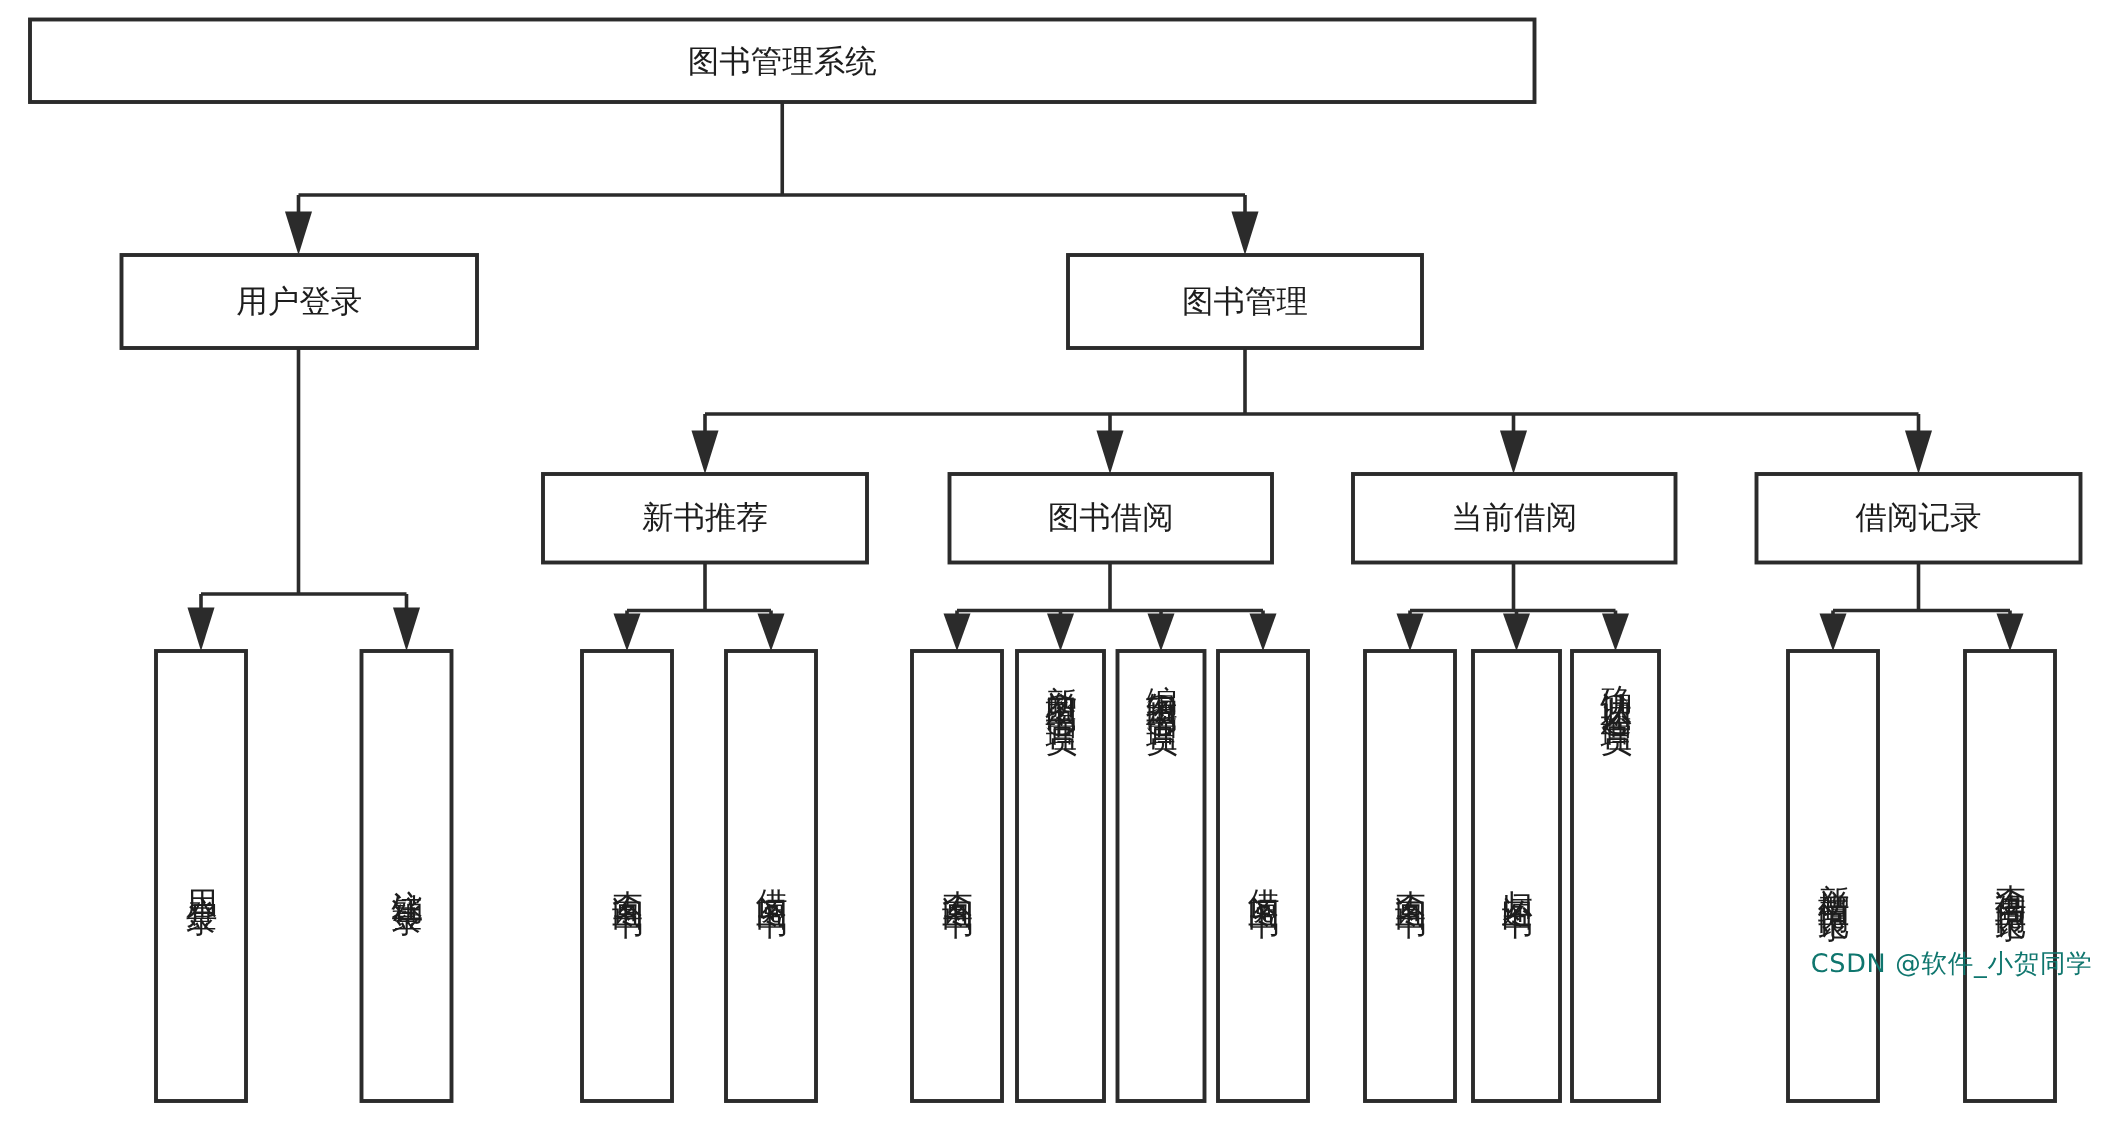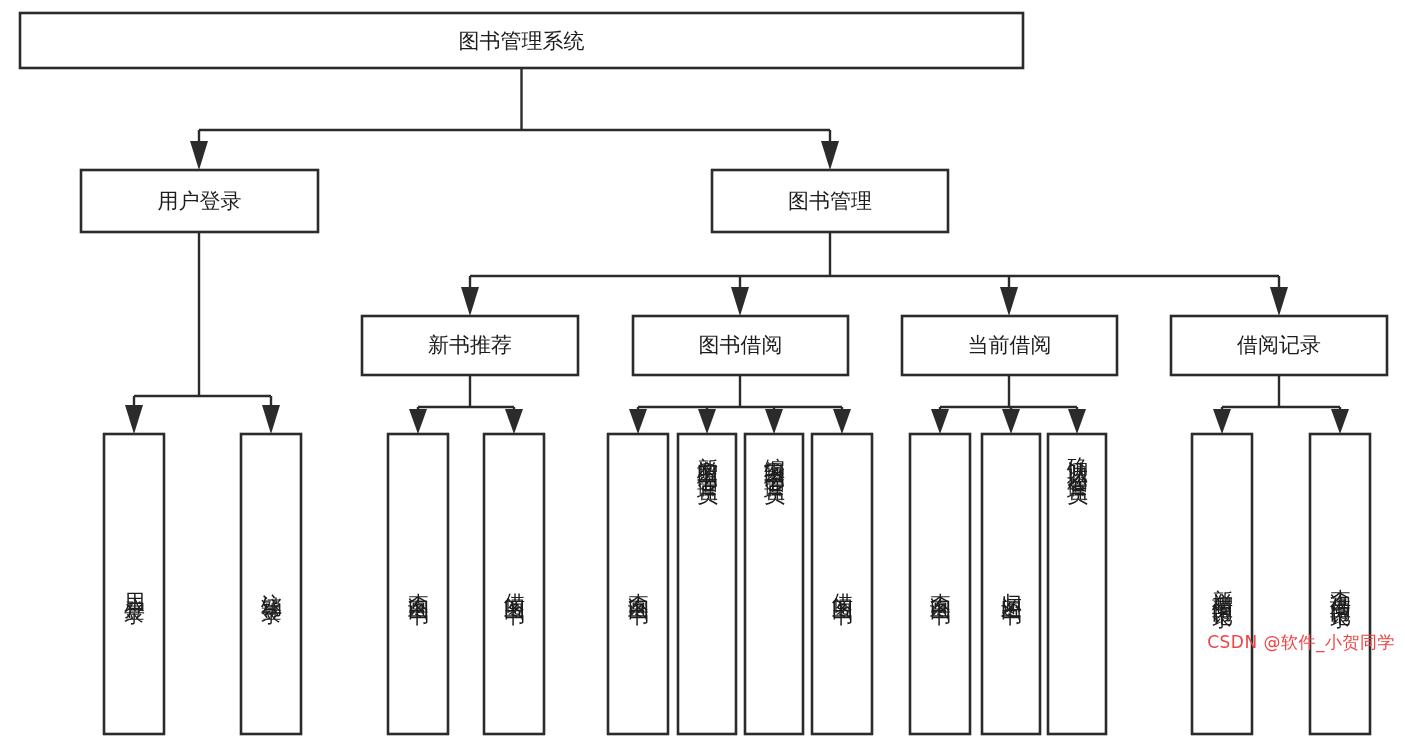--- a/index.html
+++ b/index.html
@@ -63,21 +63,21 @@
     color: #1d1d1d;
     letter-spacing: 4px;
     white-space: nowrap;
   }
   .watermark {
     position: absolute;
     right: 10px;
     bottom: 4px;
     font-family: "DejaVu Sans", "Liberation Sans", sans-serif;
     font-size: 17px;
-    color: #ef4444;
+    color: #0f766e;
     letter-spacing: 0.5px;
     white-space: nowrap;
   }
 </style>
 </head>
 <body>
 
 <div id="diagram-root">
 
   <svg class="diagram-svg" viewBox="0 0 1405 747">

